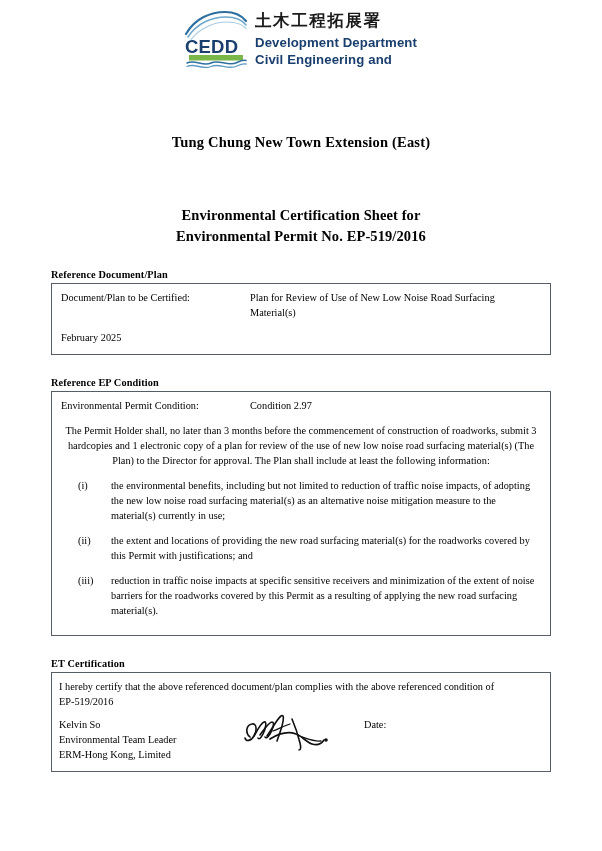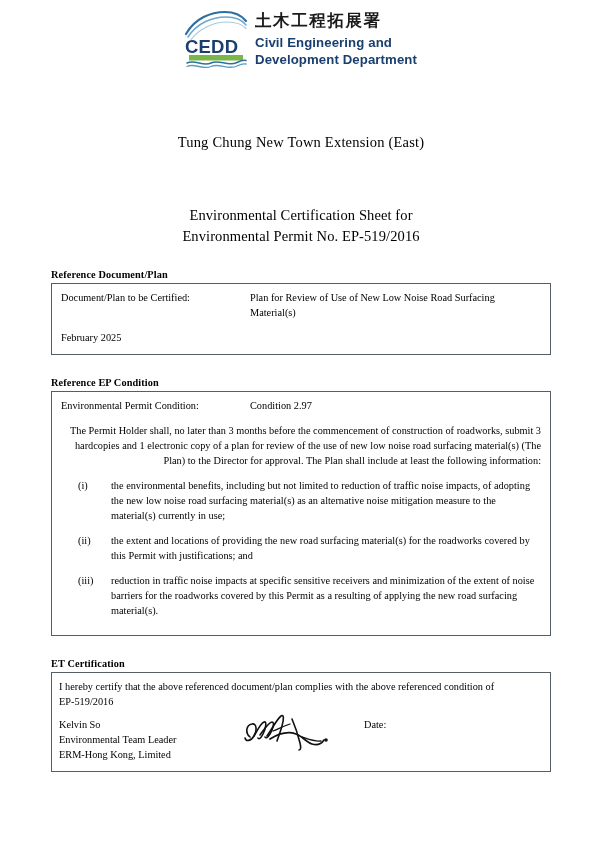--- a/index.html
+++ b/index.html
@@ -52,28 +52,28 @@
     font-weight: bold;
     line-height: 1.30;
     color: #1a3f6e;
     margin-top: 2px;
     letter-spacing: 0.1px;
   }
 
   
   .doc-title {
     text-align: center;
-    font-weight: normal;
+    font-weight: bold;
     font-size: 14.5px;
     margin-top: 66px;
     letter-spacing: 0.2px;
   }
   .doc-subtitle {
     text-align: center;
-    font-weight: normal;
+    font-weight: bold;
     font-size: 14.5px;
     margin-top: 54px;
     line-height: 1.45;
     letter-spacing: 0.1px;
   }
 
   
   .content {
     padding: 0 51px;
   }
@@ -100,21 +100,21 @@
     flex: 0 0 177px;
   }
   .row-value {
     flex: 1 1 auto;
   }
   .spacer-sm { height: 9px; }
   .spacer-md { height: 11px; }
 
   .para {
     margin: 0;
-    text-align: right;
+    text-align: center;
   }
 
   .list-item {
     display: flex;
     margin-top: 11px;
   }
   .list-marker {
     width: 50px;
     flex: 0 0 50px;
     padding-left: 17px;
@@ -175,22 +175,22 @@
         <rect x="4" y="45" width="54" height="5.5" fill="#7ab648"></rect>
 
         <path d="M2 53 C 10 49, 18 57, 26 53 C 34 49, 43 57, 52 52.5 C 56 50.5, 59 50, 61 50.5" fill="none" stroke="#2f6f9f" stroke-width="1.5" stroke-linecap="round"></path>
         <path d="M2 56.5 C 10 52.5, 18 60.5, 26 56.5 C 34 52.5, 43 60.5, 52 56 C 56 54, 59 53.5, 61 54" fill="none" stroke="#5e9bc4" stroke-width="1.3" stroke-linecap="round"></path>
       </svg>
     </div>
 
     <div class="logo-text">
       <div class="logo-cn">土木工程拓展署</div>
       <div class="logo-en">
+        <div>Development Department</div>
         <div>Civil Engineering and</div>
-        <div>Development Department</div>
       </div>
     </div>
 
   </div>
 </div>
 
 <div class="doc-title">Tung Chung New Town Extension (East)</div>
 
 <div class="doc-subtitle">
   <div>Environmental Certification Sheet for</div>

